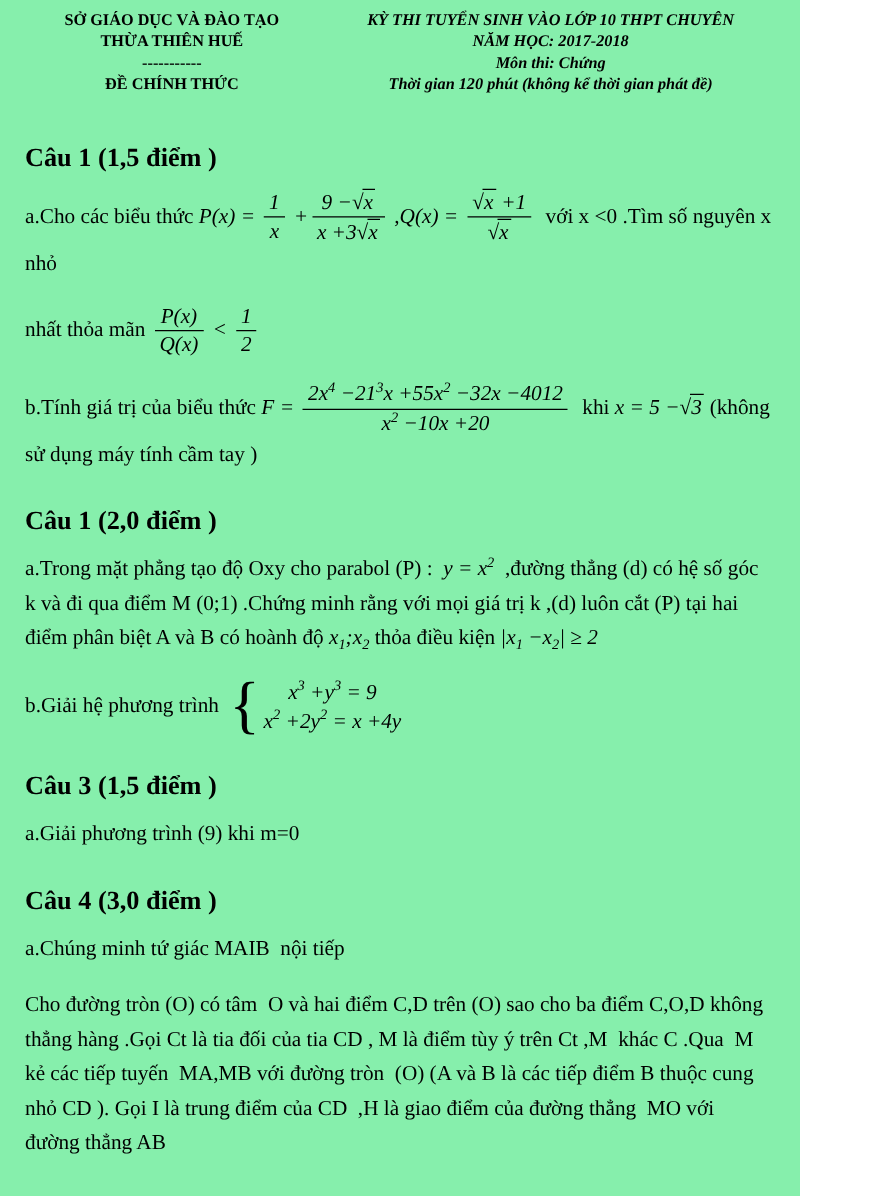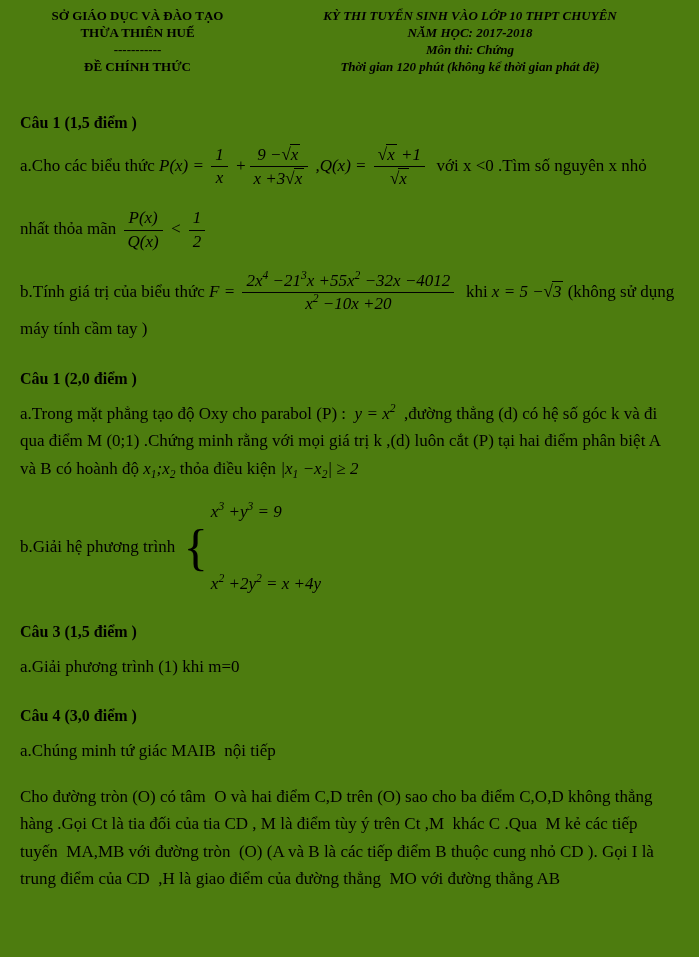--- a/index.html
+++ b/index.html
@@ -1,55 +1,55 @@
 <!DOCTYPE html>
 <html><head>
 <meta charset="utf-8">
 <style>
   html,body { margin:0; padding:0; background:#ffffff; }
   .page {
     position:relative;
-    width:699px; height:957px;
+    width:640px; height:957px;
     box-sizing:border-box;
     padding:8px 22px 0 20px;
-    background:#4d7c0f;
+    background:#86efac;
     color:#000;
     font-family:"Liberation Serif", serif;
     font-size:17px;
     overflow:hidden;
   }
   
   .hdr { display:flex; font-weight:bold; font-size:13px; line-height:1.3; text-align:center; }
   .hdr-left  { width:235px; flex:0 0 auto; }
   .hdr-right { flex:1 1 auto; padding-left:8px;font-style:italic; }
   .hdr div { white-space:nowrap; }
 
   
-  .sec-title { font-size:16px; font-weight:bold; margin:27px 0 12px; }
+  .sec-title { font-size:21px; font-weight:bold; margin:27px 0 12px; }
   .sec-title.first { margin-top:38px; }
   .para { margin:12px 0 18px; line-height:1.62; white-space:pre-wrap; }
   .para.tight { margin:10px 0 14px; }
 
   
   .m, .math { font-style:italic; }
   .m { white-space:nowrap; }
   .mfrac {
     display:inline-flex; flex-direction:column;
     vertical-align:middle; text-align:center;
     margin:0 3px; line-height:1.22;
   }
   .mnum { display:block; padding:0 4px 1px; border-bottom:1.4px solid #000; }
   .mden { display:block; padding:1px 4px 0; }
   .msqrt { display:inline-block; white-space:nowrap; }
   .rsym  { display:inline-block; }
   .rbar  { display:inline-block; border-top:1.3px solid #000; padding:0 2px 0 1px; margin-left:-1px; line-height:1.15; }
   sup, sub { font-size:68%; line-height:0; }
   .mcases { display:inline-flex; align-items:center; vertical-align:middle; margin-left:4px; }
   .mbrace { font-size:300%; font-weight:400; font-style:normal; line-height:0.8; margin-right:3px; }
-  .mlines { display:inline-flex; flex-direction:column; line-height:1.4;gap:48px; }
+  .mlines { display:inline-flex; flex-direction:column; align-items:center; line-height:1.4; }
   .mline  { white-space:nowrap; }
 </style>
 </head>
 <body>
 
 <div class="page">
 
   <header class="hdr">
     <div class="hdr-left">
       <div>SỞ GIÁO DỤC VÀ ĐÀO TẠO</div>
@@ -99,21 +99,21 @@
             <span class="mbrace">{</span>
             <span class="mlines">
               <span class="mline"><span class="math">x<sup><span class="math">3</span></sup> +y<sup><span class="math">3</span></sup> = 9</span></span>
               <span class="mline"><span class="math">x<sup><span class="math">2</span></sup> +2y<sup><span class="math">2</span></sup> = x +4y</span></span>
             </span>
           </span></span></span></p>
 
   <h2 class="sec-title">Câu 3 (1,5 điểm )</h2>
 
 
-  <p class="para tight">a.Giải phương trình (1) khi m=0</p>
+  <p class="para tight">a.Giải phương trình (9) khi m=0</p>
 
 
   <h2 class="sec-title">Câu 4 (3,0 điểm )</h2>
 
   <p class="para">a.Chúng minh tứ giác MAIB  nội tiếp</p>
 
   <p class="para">Cho đường tròn (O) có tâm  O và hai điểm C,D trên (O) sao cho ba điểm C,O,D không thẳng hàng .Gọi Ct là tia đối của tia CD , M là điểm tùy ý trên Ct ,M  khác C .Qua  M kẻ các tiếp tuyến  MA,MB với đường tròn  (O) (A và B là các tiếp điểm B thuộc cung nhỏ CD ). Gọi I là trung điểm của CD  ,H là giao điểm của đường thẳng  MO với đường thẳng AB</p>
 
 </div>
 

